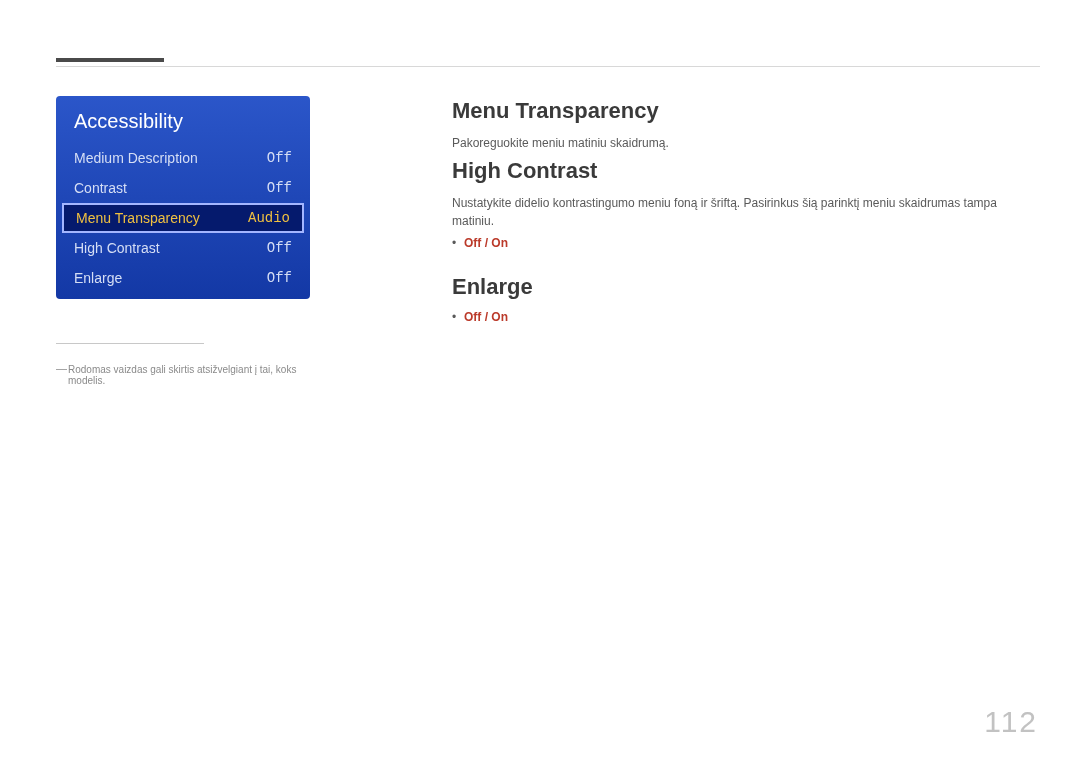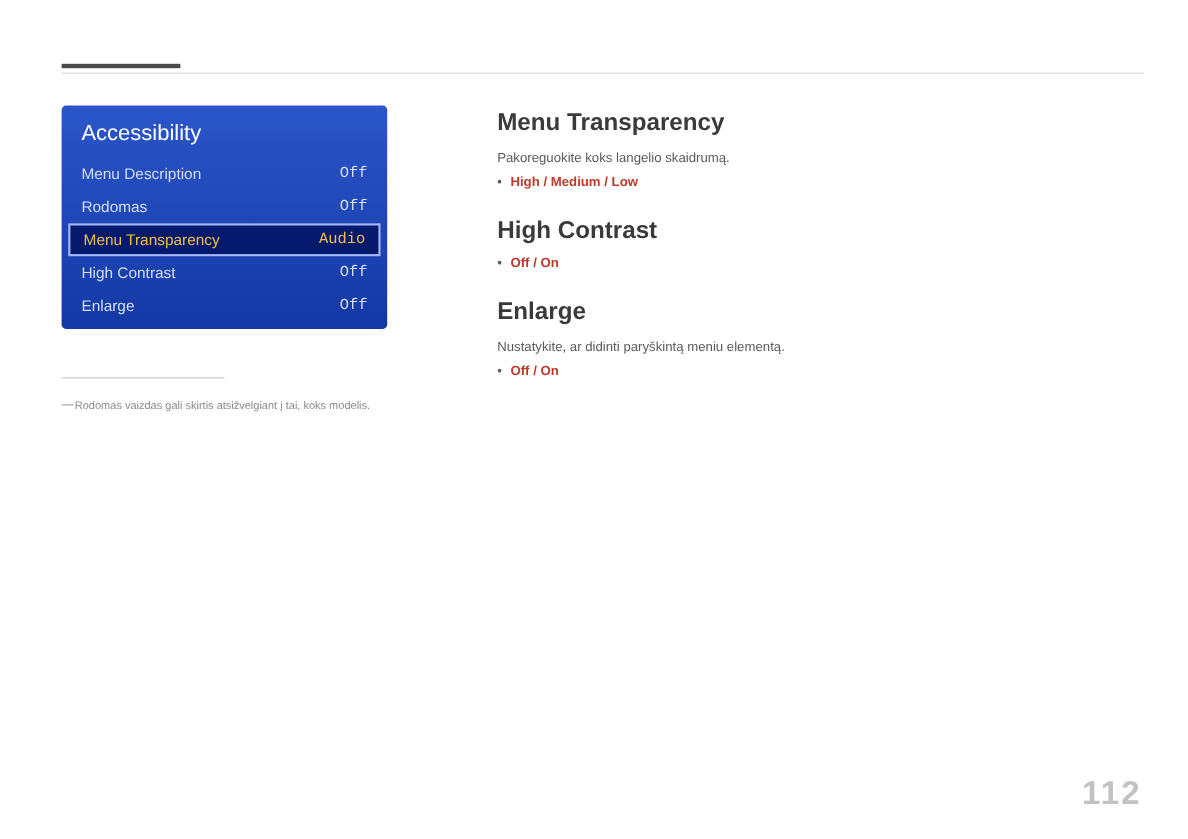--- a/index.html
+++ b/index.html
@@ -24,21 +24,21 @@
       top: 66px;
       left: 56px;
       right: 40px;
       height: 1px;
       background: #d8d8d8;
     }
     .left-col {
       position: absolute;
       left: 56px;
       top: 96px;
-      width: 296px;
+      width: 254px;
     }
     .menu-box {
       background: linear-gradient(to bottom, #2b56c9 0%, #1338a5 100%);
       border-radius: 4px;
       overflow: hidden;
       padding-bottom: 6px;
     }
     .menu-title {
       color: #fff;
       font-size: 20px;
@@ -119,40 +119,40 @@
       left: 0;
       color: #5a5a5a;
       font-weight: normal;
     }
     .page-number {
       position: absolute;
       right: 42px;
       bottom: 24px;
       font-size: 30px;
       color: #c2c2c2;
-      font-weight: 700;
+      font-weight: 400;
       letter-spacing: 2px;
     }
   </style>
 </head>
 <body>
 
 <div class="header-bar"></div>
 <div class="header-line"></div>
 
 <div class="left-col">
   <div class="menu-box">
     <div class="menu-title">Accessibility</div>
 
     <div class="menu-row">
-      <span class="row-label">Menu Description</span>
+      <span class="row-label">Medium Description</span>
       <span class="row-value">Off</span>
     </div>
     <div class="menu-row">
-      <span class="row-label">Rodomas</span>
+      <span class="row-label">Contrast</span>
       <span class="row-value">Off</span>
     </div>
     <div class="menu-row selected">
       <span class="row-label">Menu Transparency</span>
       <span class="row-value">Audio</span>
     </div>
     <div class="menu-row">
       <span class="row-label">High Contrast</span>
       <span class="row-value">Off</span>
     </div>
@@ -161,24 +161,23 @@
       <span class="row-value">Off</span>
     </div>
   </div>
 
   <div class="footnote-rule"></div>
   <div class="footnote">Rodomas vaizdas gali skirtis atsižvelgiant į tai, koks modelis.</div>
 </div>
 
 <div class="right-col">
   <div class="section-title">Menu Transparency</div>
-  <div class="desc">Pakoreguokite koks langelio skaidrumą.</div>
-  <div class="bullet-line">High / Medium / Low</div>
+  <div class="desc">Pakoreguokite meniu matiniu skaidrumą.</div>
 
   <div class="section-title">High Contrast</div>
+  <div class="desc">Nustatykite didelio kontrastingumo meniu foną ir šriftą. Pasirinkus šią parinktį meniu skaidrumas tampa matiniu.</div>
   <div class="bullet-line">Off / On</div>
 
   <div class="section-title">Enlarge</div>
-  <div class="desc">Nustatykite, ar didinti paryškintą meniu elementą.</div>
   <div class="bullet-line">Off / On</div>
 </div>
 
 <div class="page-number">112</div>
 
 </body></html>

